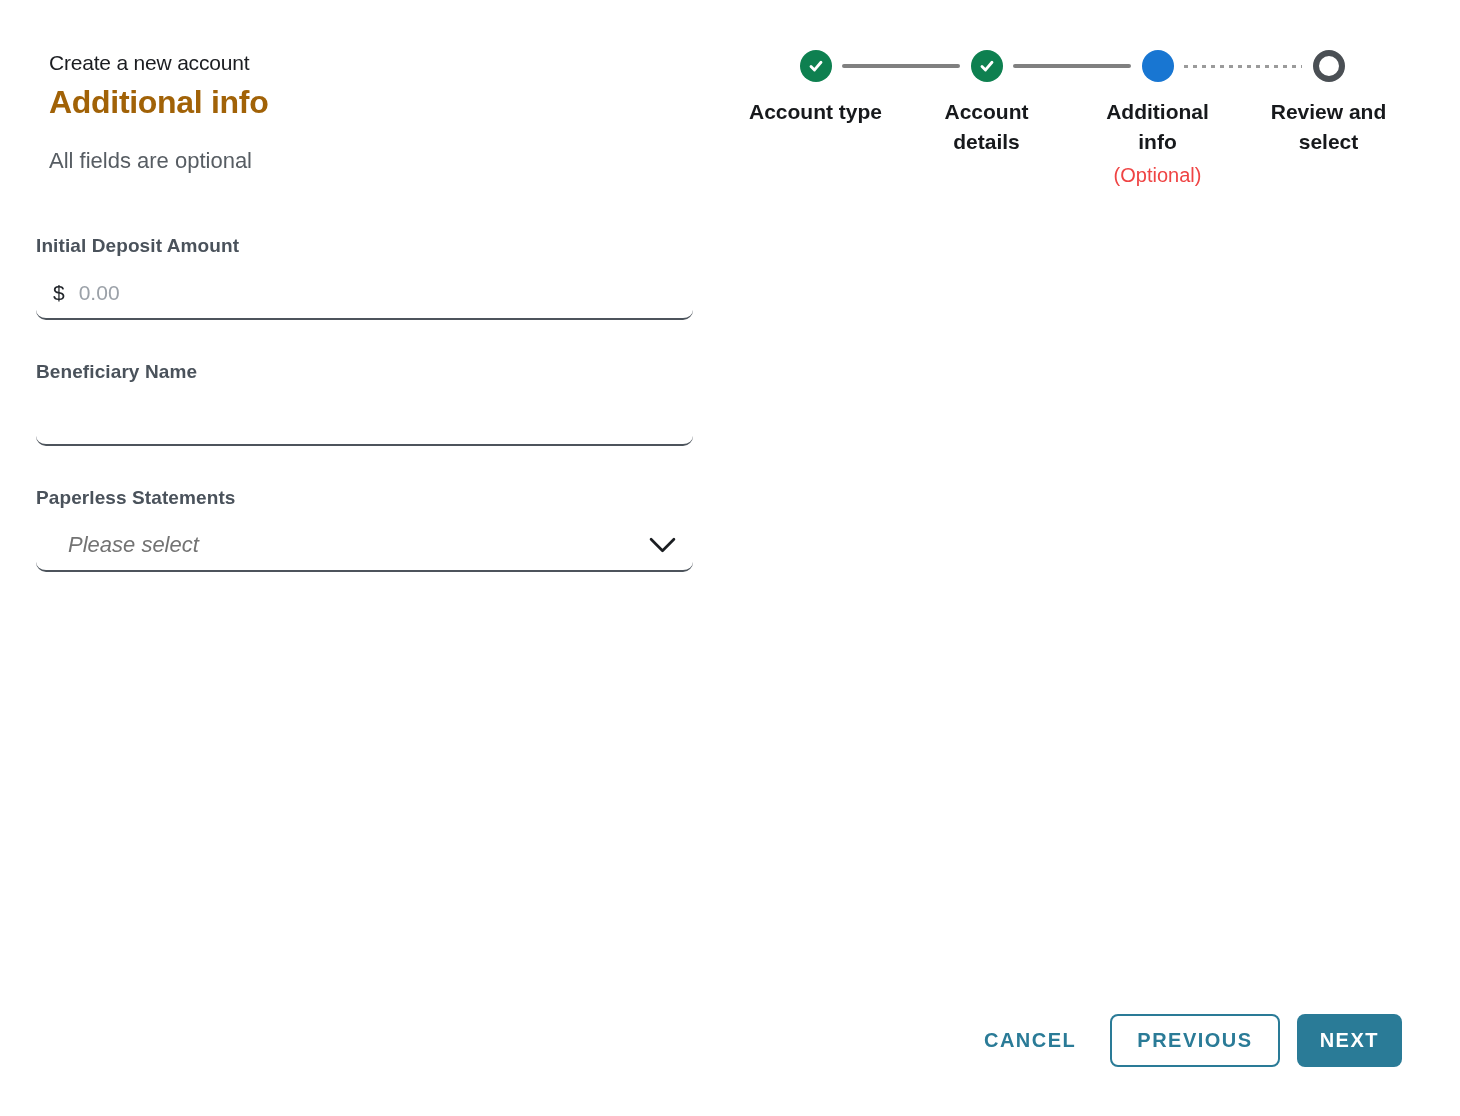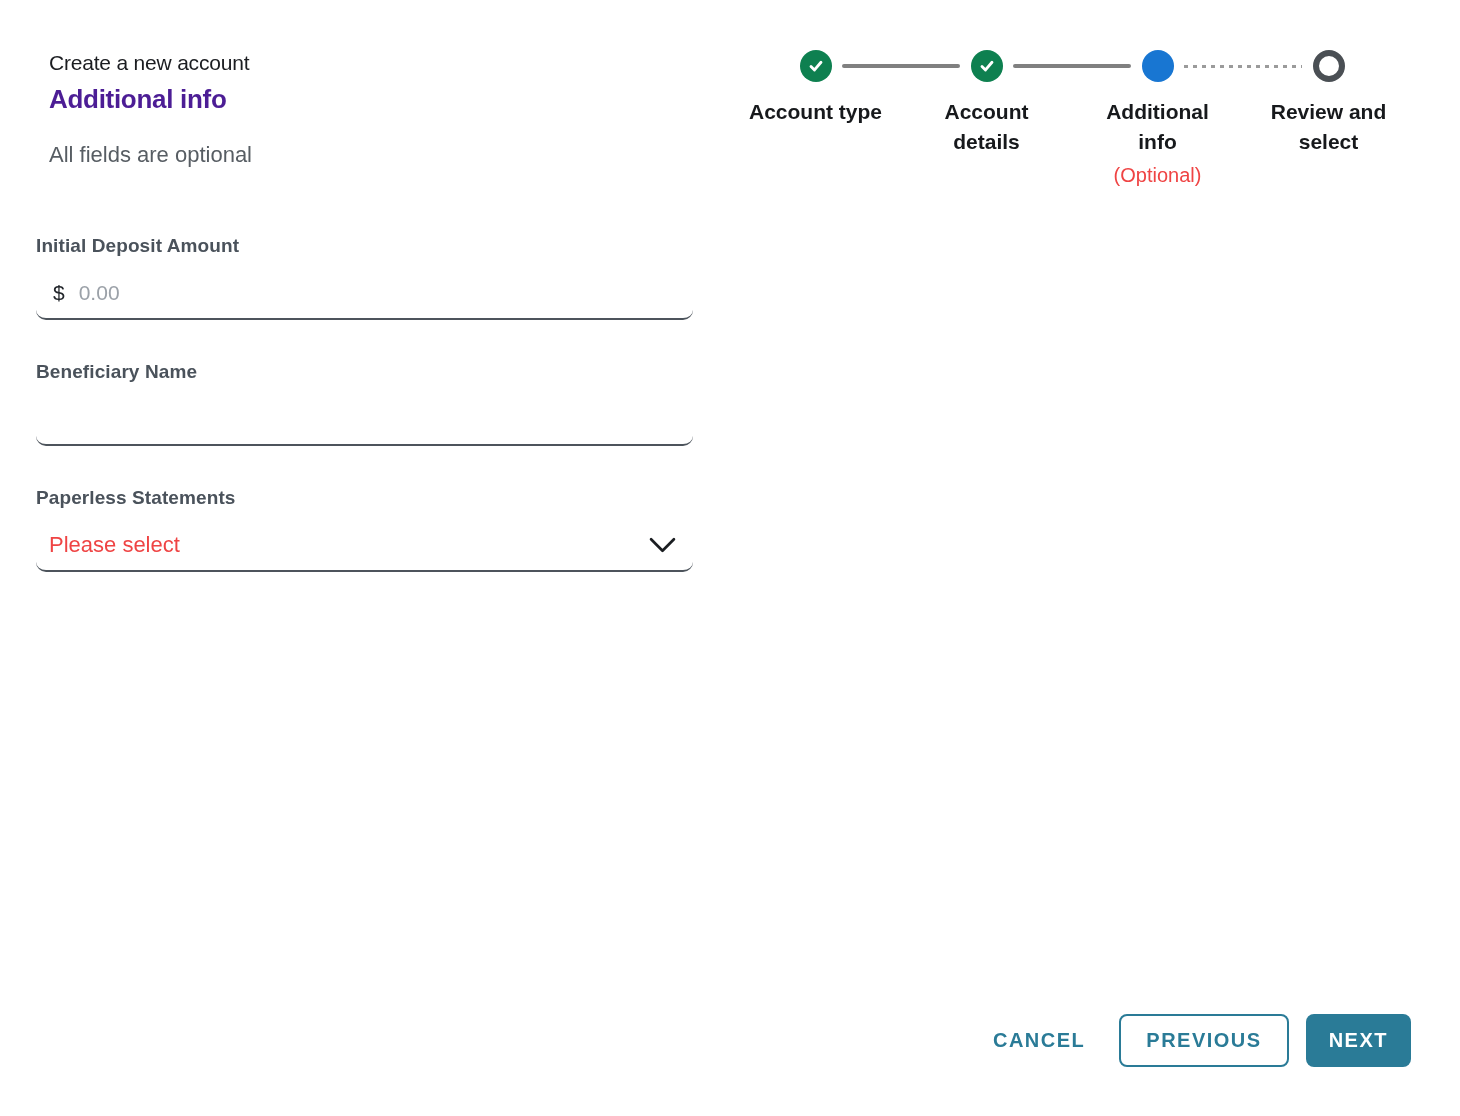--- a/index.html
+++ b/index.html
@@ -8,21 +8,21 @@
     width: 1460px;
     height: 1116px;
     background: #ffffff;
     font-family: "Liberation Sans", sans-serif;
     overflow: hidden;
   }
 
   
   .title-block { position: absolute; left: 49px; top: 50px; }
   .eyebrow { font-size: 21px; color: #1b1d21; line-height: 26px; letter-spacing: -0.2px; }
-  .page-title { font-size: 26px; font-weight: 700; color: #4c1d95; margin: 8px 0 0 0; letter-spacing: -0.3px; }
+  .page-title { font-size: 32px; font-weight: 700; color: #a16207; margin: 8px 0 0 0; letter-spacing: -0.3px; }
   .page-subtitle { font-size: 22px; color: #575d63; margin-top: 27px; }
 
   
   .stepper { position: absolute; top: 50px; right: 46px; width: 684px; }
   .steps-row { display: flex; }
   .step { width: 171px; text-align: center; cursor: pointer; }
   .circle { width: 32px; height: 32px; border-radius: 50%; margin: 0 auto;
             display: flex; align-items: center; justify-content: center; box-sizing: border-box; }
   .circle.complete { background: #0e8050; }
   .circle.current  { background: #1876d2; }
@@ -51,25 +51,25 @@
     border-radius: 0 0 10px 10px;
   }
   .currency-prefix { font-size: 21px; color: #22262b; margin: 0 14px 0 17px; }
   .text-input {
     flex: 1; border: none; outline: none; background: transparent;
     font-family: "Liberation Sans", sans-serif;
     font-size: 21px; color: #22262b; padding: 0; min-width: 0;
   }
   .text-input::placeholder { color: #9ba1a8; opacity: 1; }
   .select-wrap { cursor: pointer; }
-  .select-value { flex: 1; font-size: 22px; color: #ef4444; margin-left: 13px; }
+  .select-value { flex: 1; font-size: 22px; color: #737373; margin-left: 32px; font-style: italic; }
   .chevron { margin-right: 17px; display: flex; align-items: center; }
 
   
-  .actions { position: absolute; top: 1014px; right: 49px; display: flex; align-items: center; }
+  .actions { position: absolute; top: 1014px; right: 58px; display: flex; align-items: center; }
   .btn { font-family: "Liberation Sans", sans-serif; font-size: 20px; font-weight: 700;
          letter-spacing: 1.5px; cursor: pointer; }
   .btn-text { background: none; border: none; color: #2a7b97; padding: 0; margin-right: 34px; }
   .btn-outline { background: #ffffff; color: #2a7b97; border: 2px solid #2a7b97;
                  border-radius: 8px; padding: 13px 25px; margin-right: 17px; text-align: right; }
   .btn-filled { background: #2a7b97; color: #ffffff; border: none;
                 border-radius: 8px; padding: 15px 23px; }
 </style>
 </head>
 <body>

